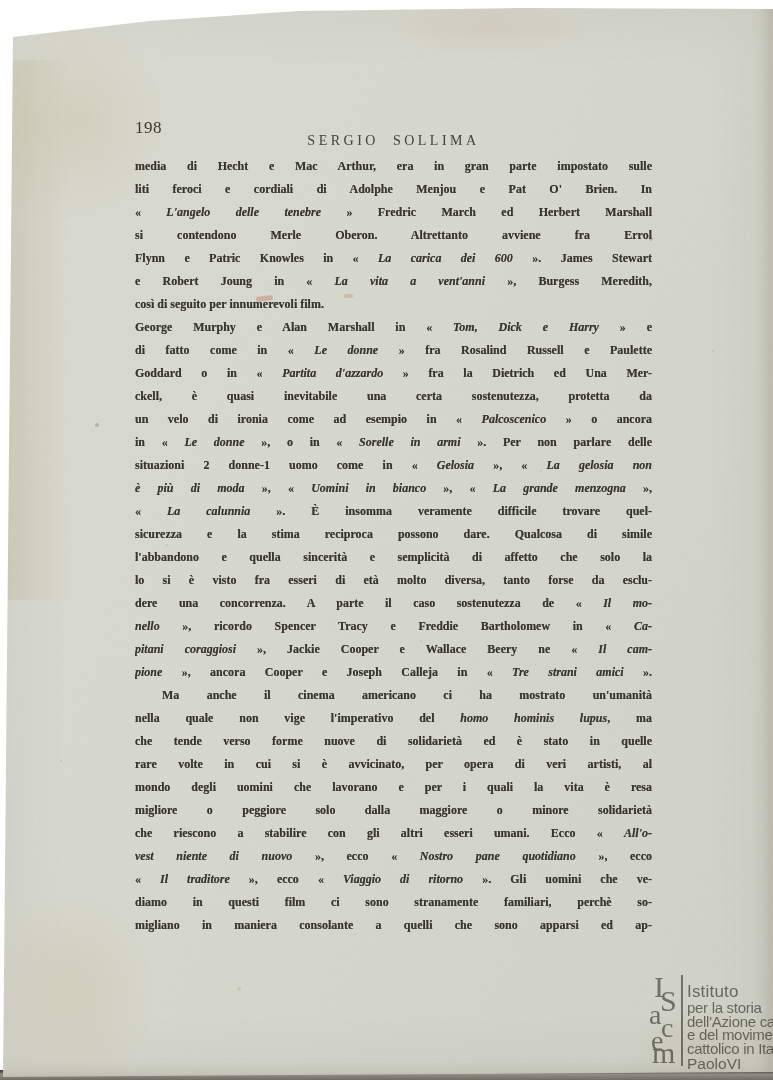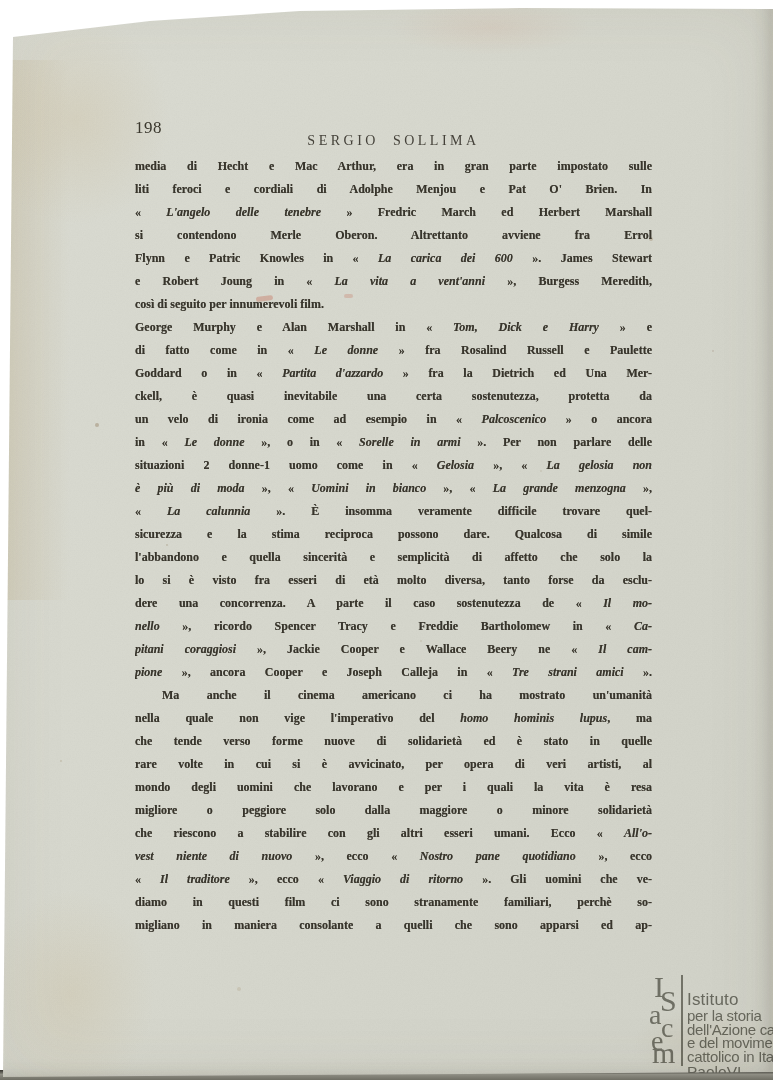--- a/index.html
+++ b/index.html
@@ -73,21 +73,21 @@
   .wm-letters { position:absolute; left:0; top:0; width:30px; height:92px;
     font-family:"Liberation Serif", serif; color:#7d7d75; }
   .wm-letters span { position:absolute; line-height:1; }
   .wl-0 { left:6px;  top:-2px; font-size:30px; }
   .wl-1 { left:12px; top:12px; font-size:30px; }
   .wl-2 { left:1px;  top:27px; font-size:28px; }
   .wl-3 { left:13px; top:40px; font-size:28px; }
   .wl-4 { left:3px;  top:53px; font-size:28px; }
   .wl-5 { left:4px;  top:64px; font-size:30px; }
   .wm-divider { position:absolute; left:33px; top:1px; width:2px; height:91px; background:#81817a; }
-  .wm-text { position:absolute; left:39px; top:16px; width:86px;
+  .wm-text { position:absolute; left:39px; top:8px; width:86px;
     font-family:"Liberation Sans", sans-serif; color:#74746c; }
   .wm-title { font-size:17px; line-height:19px; letter-spacing:.2px; }
   .wm-small { font-size:15px; line-height:13.5px; letter-spacing:-.3px; white-space:nowrap; }
   .wm-paolo { font-size:15.5px; line-height:18px; }
 </style>
 </head>
 <body>
 
 <div class="photo">
   <div class="book-edge-bottom"></div>

